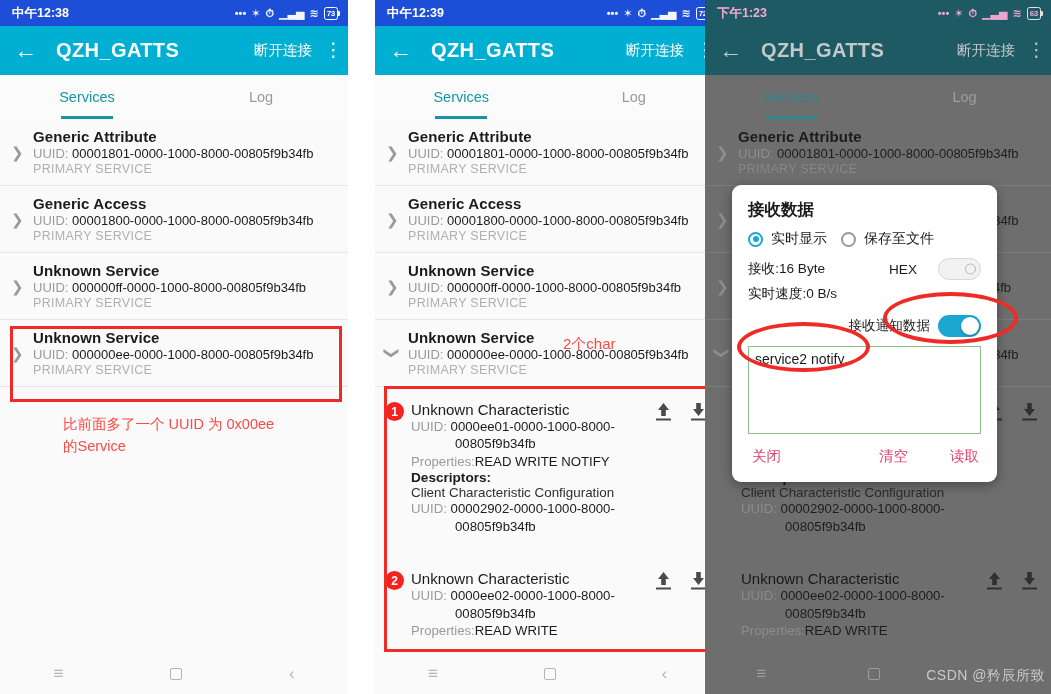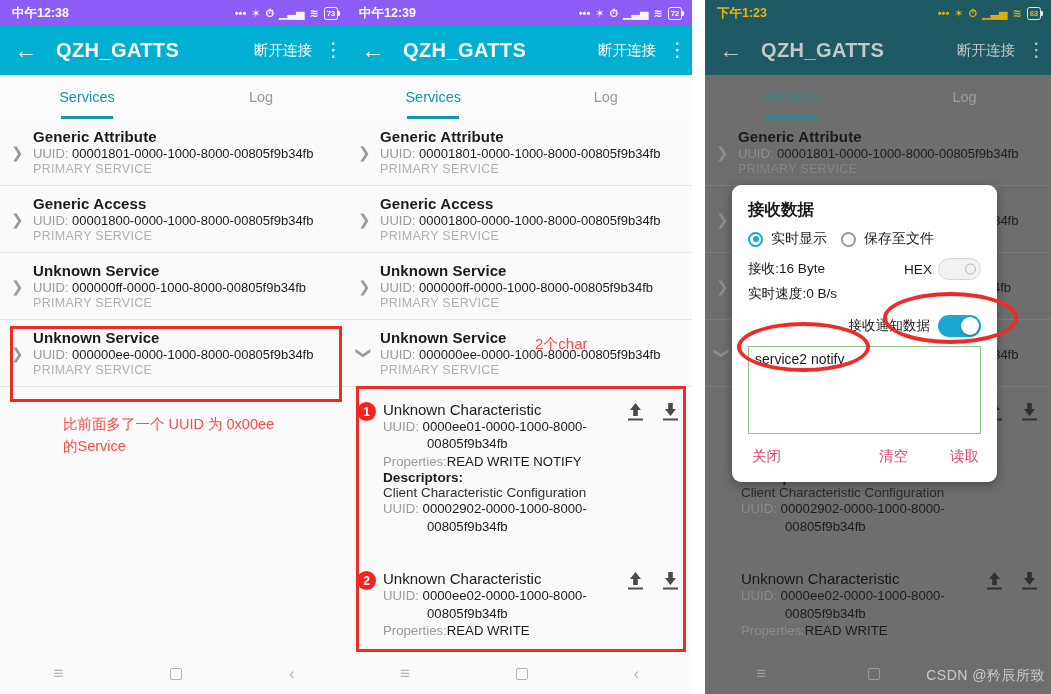--- a/index.html
+++ b/index.html
@@ -7,30 +7,30 @@
     width: 1051px; height: 694px;
     background: #ffffff;
     font-family: "Liberation Sans", "DejaVu Sans", sans-serif;
     overflow: hidden;
   }
   .stage { position: relative; width: 1051px; height: 694px; background:#fff; }
 
   
   .panel { position: absolute; top: 0; height: 694px; overflow: hidden; background: #fafafa; }
   #panel-1 { left: 0;   width: 348px; }
-  #panel-2 { left: 347px; width: 345px; }
+  #panel-2 { left: 375px; width: 345px; }
   #panel-3 { left: 705px; width: 346px; }
 
   
   .statusbar {
-    height: 26px; background: #8b5cf6; color: #fff;
+    height: 26px; background: #1d4ed8; color: #fff;
     display: flex; align-items: center; justify-content: space-between;
     padding: 0 10px 0 12px; font-size: 12.5px; font-weight: bold;
   }
-  .statusbar.dim { background: #1d5a63; color: #eab308; }
+  .statusbar.dim { background: #1d5a63; color: #f9a8d4; }
   .sb-right { display: flex; align-items: center; gap: 5px; }
   .sb-ico { font-size: 11px; line-height: 1; opacity: .95; display:inline-block; }
   .batt {
     border: 1.4px solid #fff; border-radius: 2.5px;
     font-size: 8px; font-weight: bold; padding: 0px 2px 0 2px;
     letter-spacing: -0.3px; position: relative; line-height: 11px;
   }
   .batt::after {
     content:""; position:absolute; right:-3px; top:3px; width:2px; height:5px;
     background:#fff; border-radius:0 1px 1px 0;
@@ -121,21 +121,21 @@
     box-shadow: 0 3px 12px rgba(0,0,0,.35);
   }
   .dlg-title { font-size: 16.5px; font-weight: bold; color: #1b1b1b; margin-bottom: 9px; }
   .dlg-radios { display: flex; align-items: center; gap: 8px; font-size: 14px; color: #1b1b1b; margin-bottom: 10px; }
   .radio { width: 15px; height: 15px; border-radius: 50%; border: 2px solid #9a9a9a; position: relative; flex: none; }
   .radio.on { border-color: #1aa7d0; }
   .radio.on::after {
     content: ""; position: absolute; inset: 2.5px; border-radius: 50%; background: #1aa7d0;
   }
   .dlg-row { display: flex; align-items: center; justify-content: space-between; font-size: 13.6px; color: #1b1b1b; margin-bottom: 5px; }
-  .hexgrp { display: flex; align-items: center; gap: 6px; }
+  .hexgrp { display: flex; align-items: center; gap: 21px; }
   .switch { width: 43px; height: 22px; border-radius: 11px; position: relative; flex: none; }
   .switch.off { background: #f2f2f2; border: 1px solid #d8d8d8; }
   .switch.off::after { content:""; position:absolute; right:4px; top:50%; transform:translateY(-50%);
                         width: 9px; height: 9px; border-radius: 50%; border: 1.4px solid #b8b8b8; }
   .switch.on { background: #1aa7d0; }
   .switch.on::after { content:""; position:absolute; right:2px; top:2px; width:18px; height:18px;
                       border-radius:50%; background:#fff; box-shadow:0 1px 2px rgba(0,0,0,.3); }
   .notify-row { display: flex; align-items: center; justify-content: flex-end; gap: 8px; margin: 12px 0 9px 0; font-size: 13.6px; color:#1b1b1b;}
   .datafield {
     border: 1px solid #8bbf8b; height: 88px; padding: 4px 6px;

